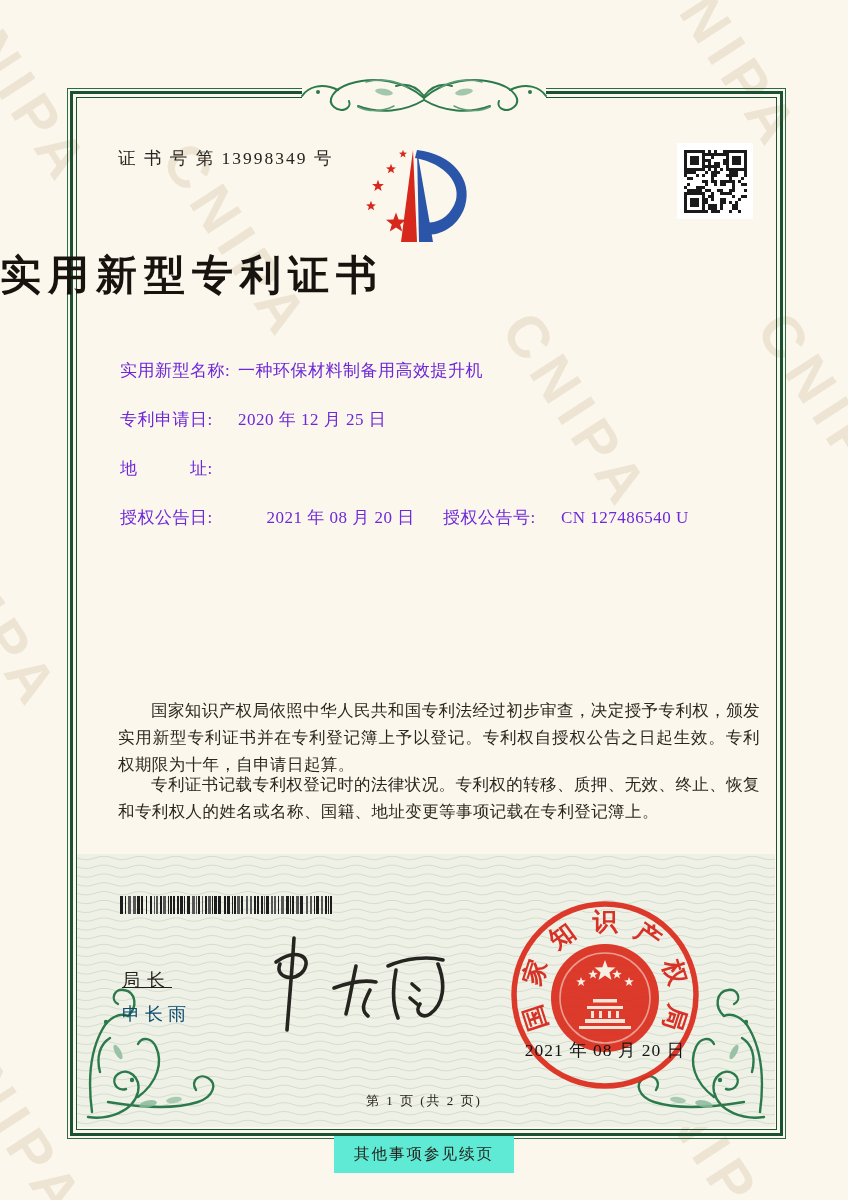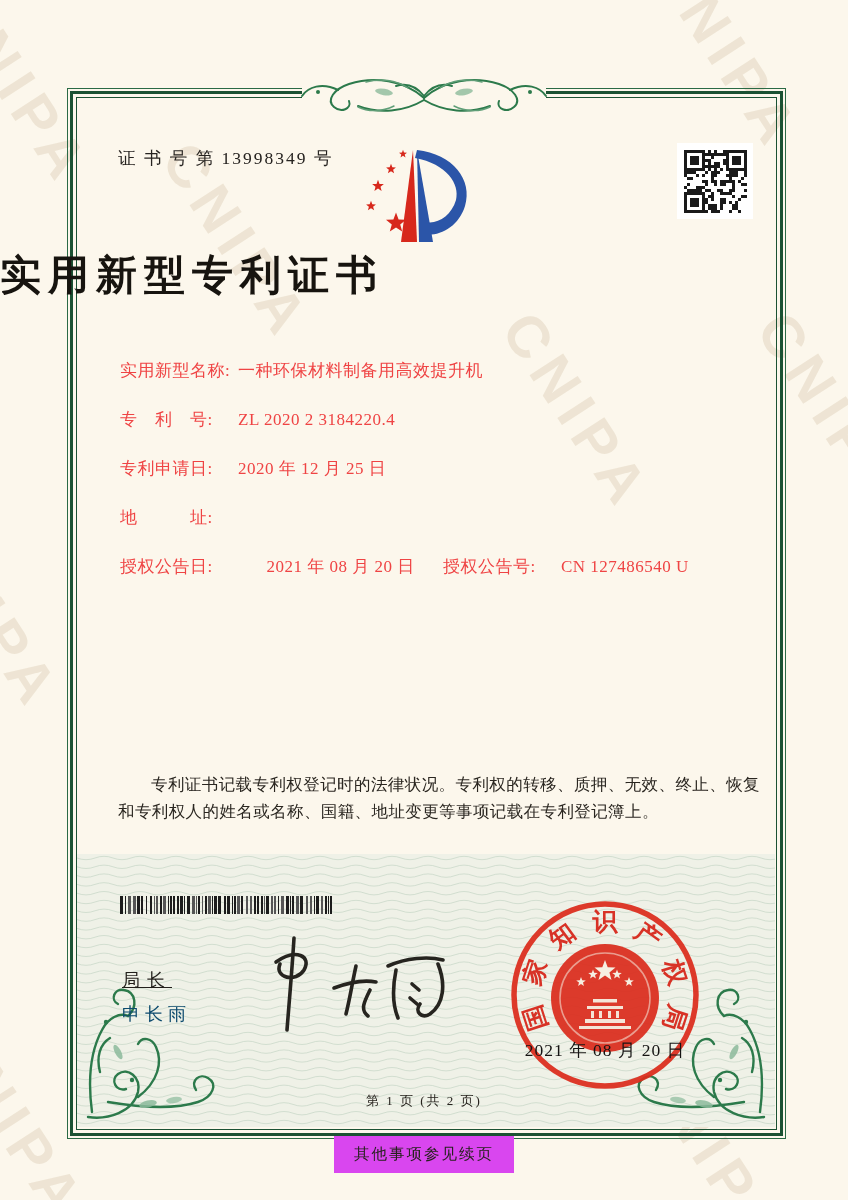--- a/index.html
+++ b/index.html
@@ -21,40 +21,40 @@
   #flourishL{left:78px;} #flourishR{left:624px;}
   #ornament{position:absolute;left:294px;top:60px;z-index:2;}
   
   .cert-no{position:absolute;left:118px;top:146px;font-size:17.5px;letter-spacing:2px;color:#262320;z-index:3;}
   #logo{position:absolute;left:357px;top:140px;z-index:3;}
   .qr{position:absolute;left:677px;top:143px;width:76px;height:76px;background:#fff;
       display:flex;align-items:center;justify-content:center;z-index:3;}
   .title{position:absolute;left:0;right:0;top:248px;margin:0;
          font-size:41px;font-weight:700;letter-spacing:7px;color:#17140f;z-index:3;}
   .fields{position:absolute;left:120px;top:346px;width:645px;z-index:3;}
-  .field-row{height:49px;display:flex;align-items:center;font-size:17px;color:#ef4444;letter-spacing:.5px;}
+  .field-row{height:49px;display:flex;align-items:center;font-size:17px;color:#6d28d9;letter-spacing:.5px;}
   .flabel{display:inline-block;min-width:118px;}
   .fvalue{white-space:nowrap;text-align:center;}
   .fvalue.w-fixed{display:inline-block;width:205px;}
   .para{position:absolute;left:118px;width:642px;font-size:16.5px;line-height:27px;
         text-indent:2em;text-align:justify;color:#2a2620;letter-spacing:.4px;z-index:3;}
   .p1{top:697px;} .p2{top:772px;font-family:Liberation Mono, monospace;}
   #barcode{position:absolute;left:120px;top:896px;z-index:3;}
   .officer-title{position:absolute;left:122px;top:968px;font-size:18px;letter-spacing:7px;color:#221f1b;z-index:3;text-decoration:underline;}
   .officer-name{position:absolute;left:122px;top:1002px;font-size:18px;letter-spacing:5px;color:#0c4a6e;z-index:3;}
   #signature{position:absolute;left:238px;top:926px;z-index:4;}
   .seal{position:absolute;left:505px;top:895px;width:200px;height:200px;z-index:4;}
   .seal-char{position:absolute;left:50%;top:50%;width:26px;height:26px;margin:-13px 0 0 -13px;
              text-align:center;font-size:25px;font-weight:700;color:#d7281c;opacity:.95;line-height:26px;}
   .seal-date{position:absolute;left:505px;top:1038px;width:200px;text-align:center;
              font-size:17.5px;letter-spacing:1px;color:#151413;z-index:5;}
   .page-footer{position:absolute;left:0;right:0;top:1092px;text-align:center;
                font-size:13px;letter-spacing:2px;color:#26221d;z-index:3;}
   .note{position:absolute;left:50%;top:1136px;transform:translateX(-50%);
-        background:#d946ef;padding:8px 20px;font-size:15.5px;letter-spacing:2px;color:#26221d;z-index:3;}
+        background:#5eead4;padding:8px 20px;font-size:15.5px;letter-spacing:2px;color:#26221d;z-index:3;}
 </style>
 </head>
 <body>
 
 <div class="page">
 
   <div class="wm-layer" id="wmLayer">
       <span class="wm" style="left: -15px; top: -25px;">CNIPA</span>
       <span class="wm" style="left: 695px; top: -60px;">CNIPA</span>
       <span class="wm" style="left: 205px; top: 130px;">CNIPA</span>
@@ -403,38 +403,35 @@
   </div>
 
   <h1 class="title">实用新型专利证书</h1>
 
   <div class="fields">
     <div class="field-row">
         <span class="flabel">实用新型名称:</span>
         <span class="fvalue">一种环保材料制备用高效提升机</span>
       </div>
     <div class="field-row">
-        <span class="flabel">专　利　号:</span>
-        <span class="fvalue">ZL 2020 2 3184220.4</span>
-      </div>
-    <div class="field-row">
         <span class="flabel">专利申请日:</span>
         <span class="fvalue">2020 年 12 月 25 日</span>
       </div>
     <div class="field-row">
         <span class="flabel">地　　　址:</span>
       </div>
     <div class="field-row">
         <span class="flabel">授权公告日:</span>
         <span class="fvalue w-fixed">2021 年 08 月 20 日</span>
         <span class="flabel">授权公告号:</span>
         <span class="fvalue">CN 127486540 U</span>
       </div>
   </div>
 
+  <div class="para p1">国家知识产权局依照中华人民共和国专利法经过初步审查，决定授予专利权，颁发实用新型专利证书并在专利登记簿上予以登记。专利权自授权公告之日起生效。专利权期限为十年，自申请日起算。</div>
   <div class="para p2">专利证书记载专利权登记时的法律状况。专利权的转移、质押、无效、终止、恢复和专利权人的姓名或名称、国籍、地址变更等事项记载在专利登记簿上。</div>
 
   <svg id="barcode" width="216" height="18">
       <rect x="0" y="0" width="3" height="18" fill="#1c1c1c"></rect>
       <rect x="5" y="0" width="1" height="18" fill="#1c1c1c"></rect>
       <rect x="8" y="0" width="3" height="18" fill="#555"></rect>
       <rect x="13" y="0" width="3" height="18" fill="#555"></rect>
       <rect x="17" y="0" width="3" height="18" fill="#1c1c1c"></rect>
       <rect x="21" y="0" width="2" height="18" fill="#1c1c1c"></rect>
       <rect x="26" y="0" width="1" height="18" fill="#1c1c1c"></rect>

